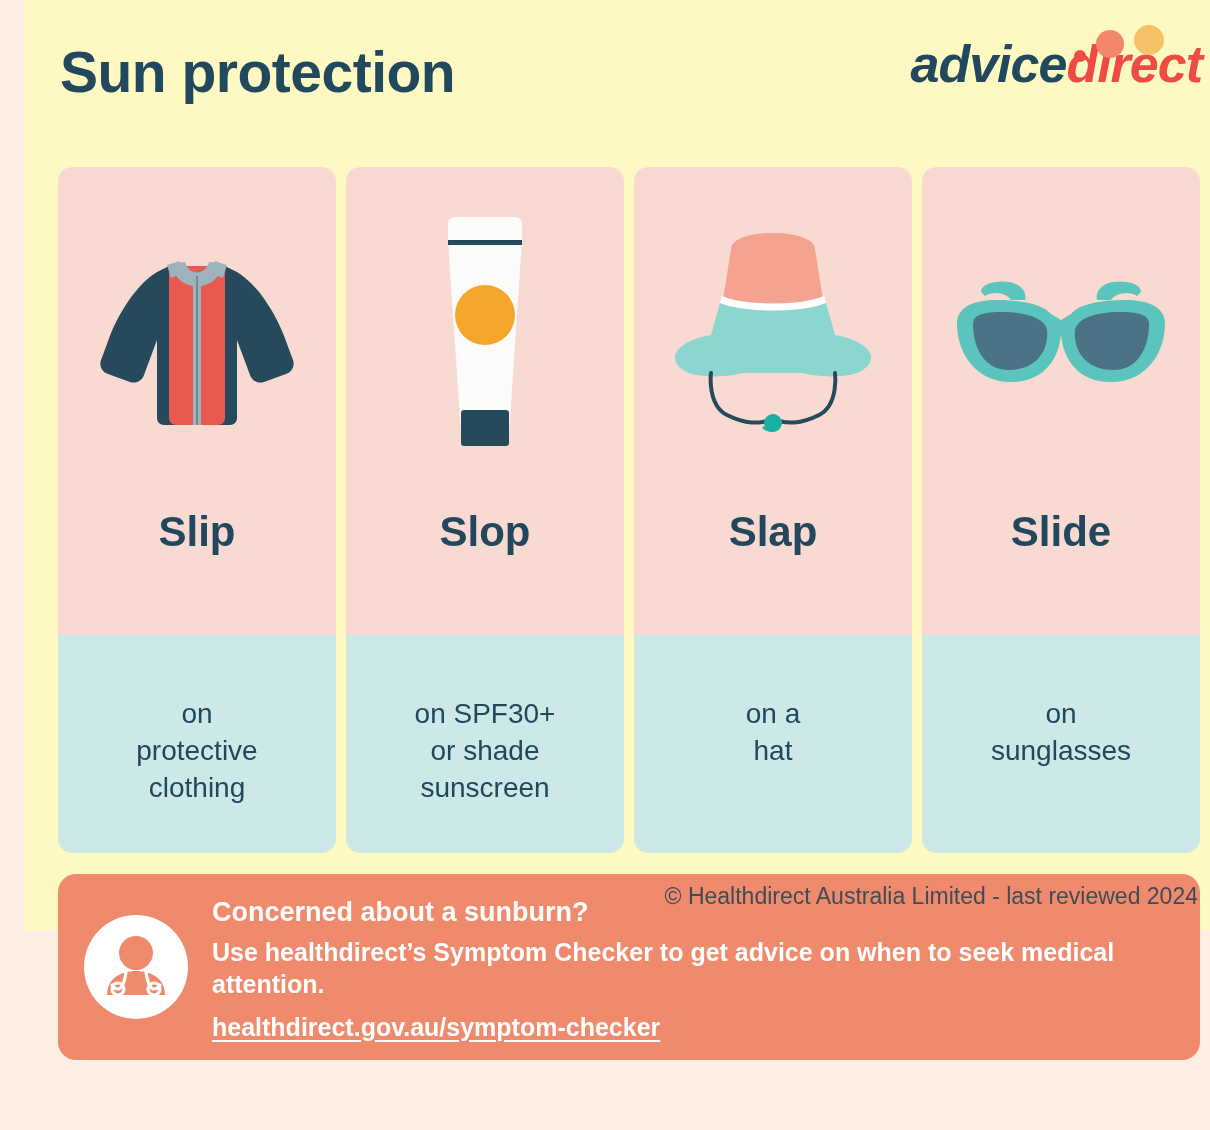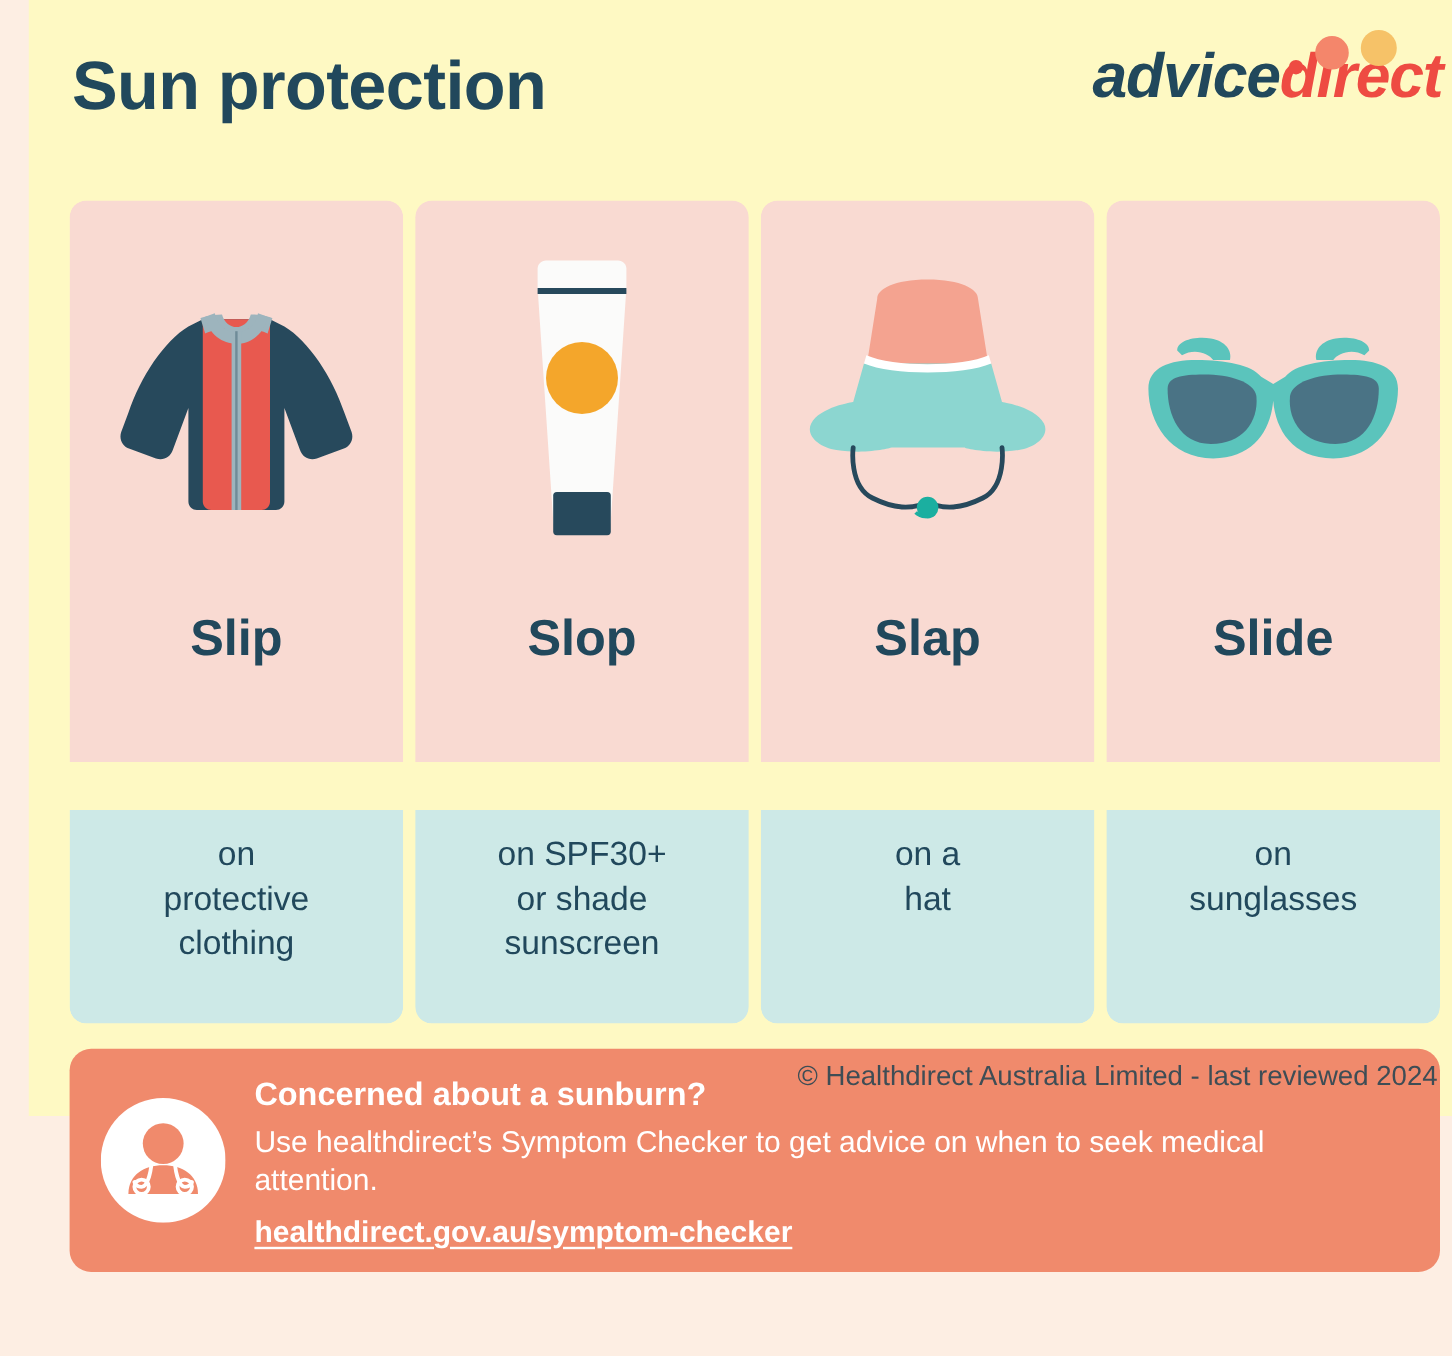--- a/index.html
+++ b/index.html
@@ -29,58 +29,58 @@
   .logo-dot-a { width: 28px; height: 28px; background: #F4866B; right: 78px; top: -8px; }
   .logo-dot-b { width: 30px; height: 30px; background: #F6C268; right: 38px; top: -13px; }
   .logo-dot-c { width: 12px; height: 12px; background: #EE4B42; right: 116px; top: 12px; }
 
   
   .columns {
     position: absolute; left: 34px; top: 167px;
     width: 1142px; height: 686px;
     display: flex; gap: 10px;
   }
-  .col { flex: 1 1 0; display: flex; flex-direction: column; border-radius: 14px; overflow: hidden; gap: 40px; }
+  .col { flex: 1 1 0; display: flex; flex-direction: column; border-radius: 14px; overflow: hidden; }
   .col-top {
     background: #F9DAD2; height: 468px;
     position: relative; display: flex; flex-direction: column;
     align-items: center; justify-content: flex-start;
     border-radius: 14px 14px 0 0;
   }
   .icon-box { height: 340px; width: 100%; display: flex; align-items: center; justify-content: center; }
   .col-word {
     font-size: 42px; font-weight: bold; color: #21485C;
     text-align: center; line-height: 1; margin-top: 4px;
   }
   .col-bottom {
     background: #CDE9E7; flex: 1;
     border-radius: 0 0 14px 14px;
     display: flex; align-items: flex-start; justify-content: center;
-    padding-top: 18px;
+    padding-top: 60px;
   }
   .col-caption {
     font-size: 28px; color: #21485C; text-align: center;
     line-height: 1.33; white-space: pre-line; font-weight: 400;
   }
 
   
   .cta {
     position: absolute; left: 34px; top: 874px;
     width: 1142px; height: 186px;
     background: #F08A6C; border-radius: 18px;
     display: flex; align-items: center; padding: 0 26px;
   }
   .cta-icon { flex: 0 0 auto; width: 104px; height: 104px; margin-right: 24px; }
   .cta-body { flex: 1; padding-top: 4px; }
   .cta-title {
     color: #FFFFFF; font-size: 27px; font-weight: bold;
     line-height: 1.2; margin-bottom: 7px;
   }
   .cta-text {
-    color: #FFFFFF; font-size: 25px; font-weight: normal;
+    color: #FFFFFF; font-size: 25px; font-weight: bold;
     line-height: 1.3; max-width: 950px;
   }
   .cta-link {
     display: inline-block; margin-top: 12px;
     color: #FFFFFF; font-size: 25px; font-weight: bold;
     text-decoration: underline; text-underline-offset: 4px;
   }
 
   
   .footer {

